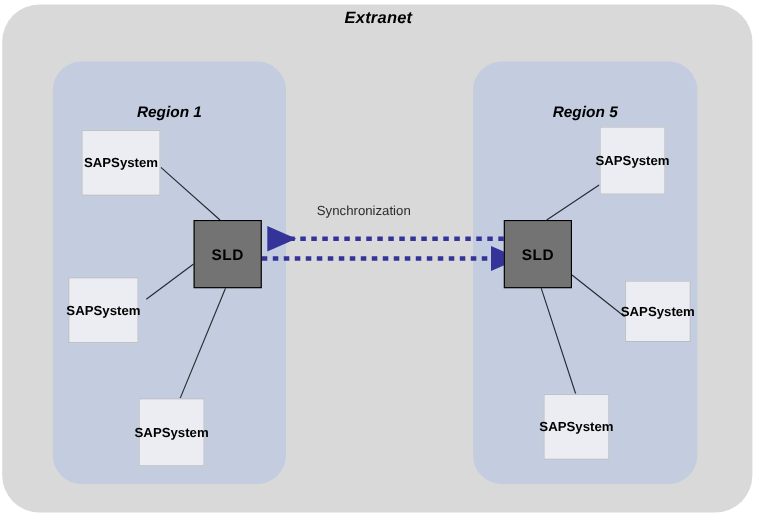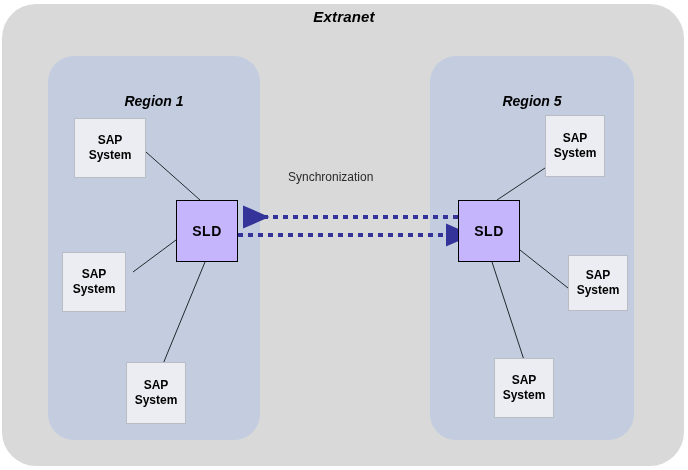--- a/index.html
+++ b/index.html
@@ -73,35 +73,35 @@
     font-style: italic;
     color: #000000;
     margin-top: 25px;
   }
 
   
   .node {
     position: absolute;
     box-sizing: border-box;
     display: flex;
-    flex-direction: column;
+    flex-direction: row;
     align-items: center;
     justify-content: center;
     font-size: 12px;
     font-weight: bold;
     color: #000000;
     line-height: 15px;
     text-align: center;
   }
   .node.sap {
     background: #ebedf2;
     border: 1px solid #b9bcc4;
   }
   .node.sld {
-    background: #c4b5fd;
+    background: #737373;
     border: 1.5px solid #000000;
     font-size: 14px;
     letter-spacing: 0.5px;
   }
 
   
   #wires {
     position: absolute;
     left: 0;
     top: 0;
@@ -160,21 +160,21 @@
     <line class="wire" x1="163" y1="364" x2="205" y2="262"></line>
 
     <line class="wire" x1="545" y1="168" x2="497" y2="200"></line>
     <line class="wire" x1="568" y1="288" x2="520" y2="250"></line>
     <line class="wire" x1="524" y1="360" x2="492" y2="262"></line>
 
     <line class="sync-line" x1="458" y1="217" x2="247" y2="217" stroke="#333399" marker-end="url(#arrow-left)"></line>
     <line class="sync-line" x1="238" y1="235" x2="450" y2="235" stroke="#333399" marker-end="url(#arrow-right)"></line>
   </svg>
 
-  <div class="sync-label" style="left:288px; top:170px;">Synchronization</div>
+  <div class="sync-label" style="left:288px; top:184px;">Synchronization</div>
 
   <div class="node sap" style="left:74px; top:118px; width:72px; height:60px;">
     <span>SAP</span>
     <span>System</span>
   </div>
 
   <div class="node sap" style="left:62px; top:252px; width:64px; height:60px;">
     <span>SAP</span>
     <span>System</span>
   </div>

